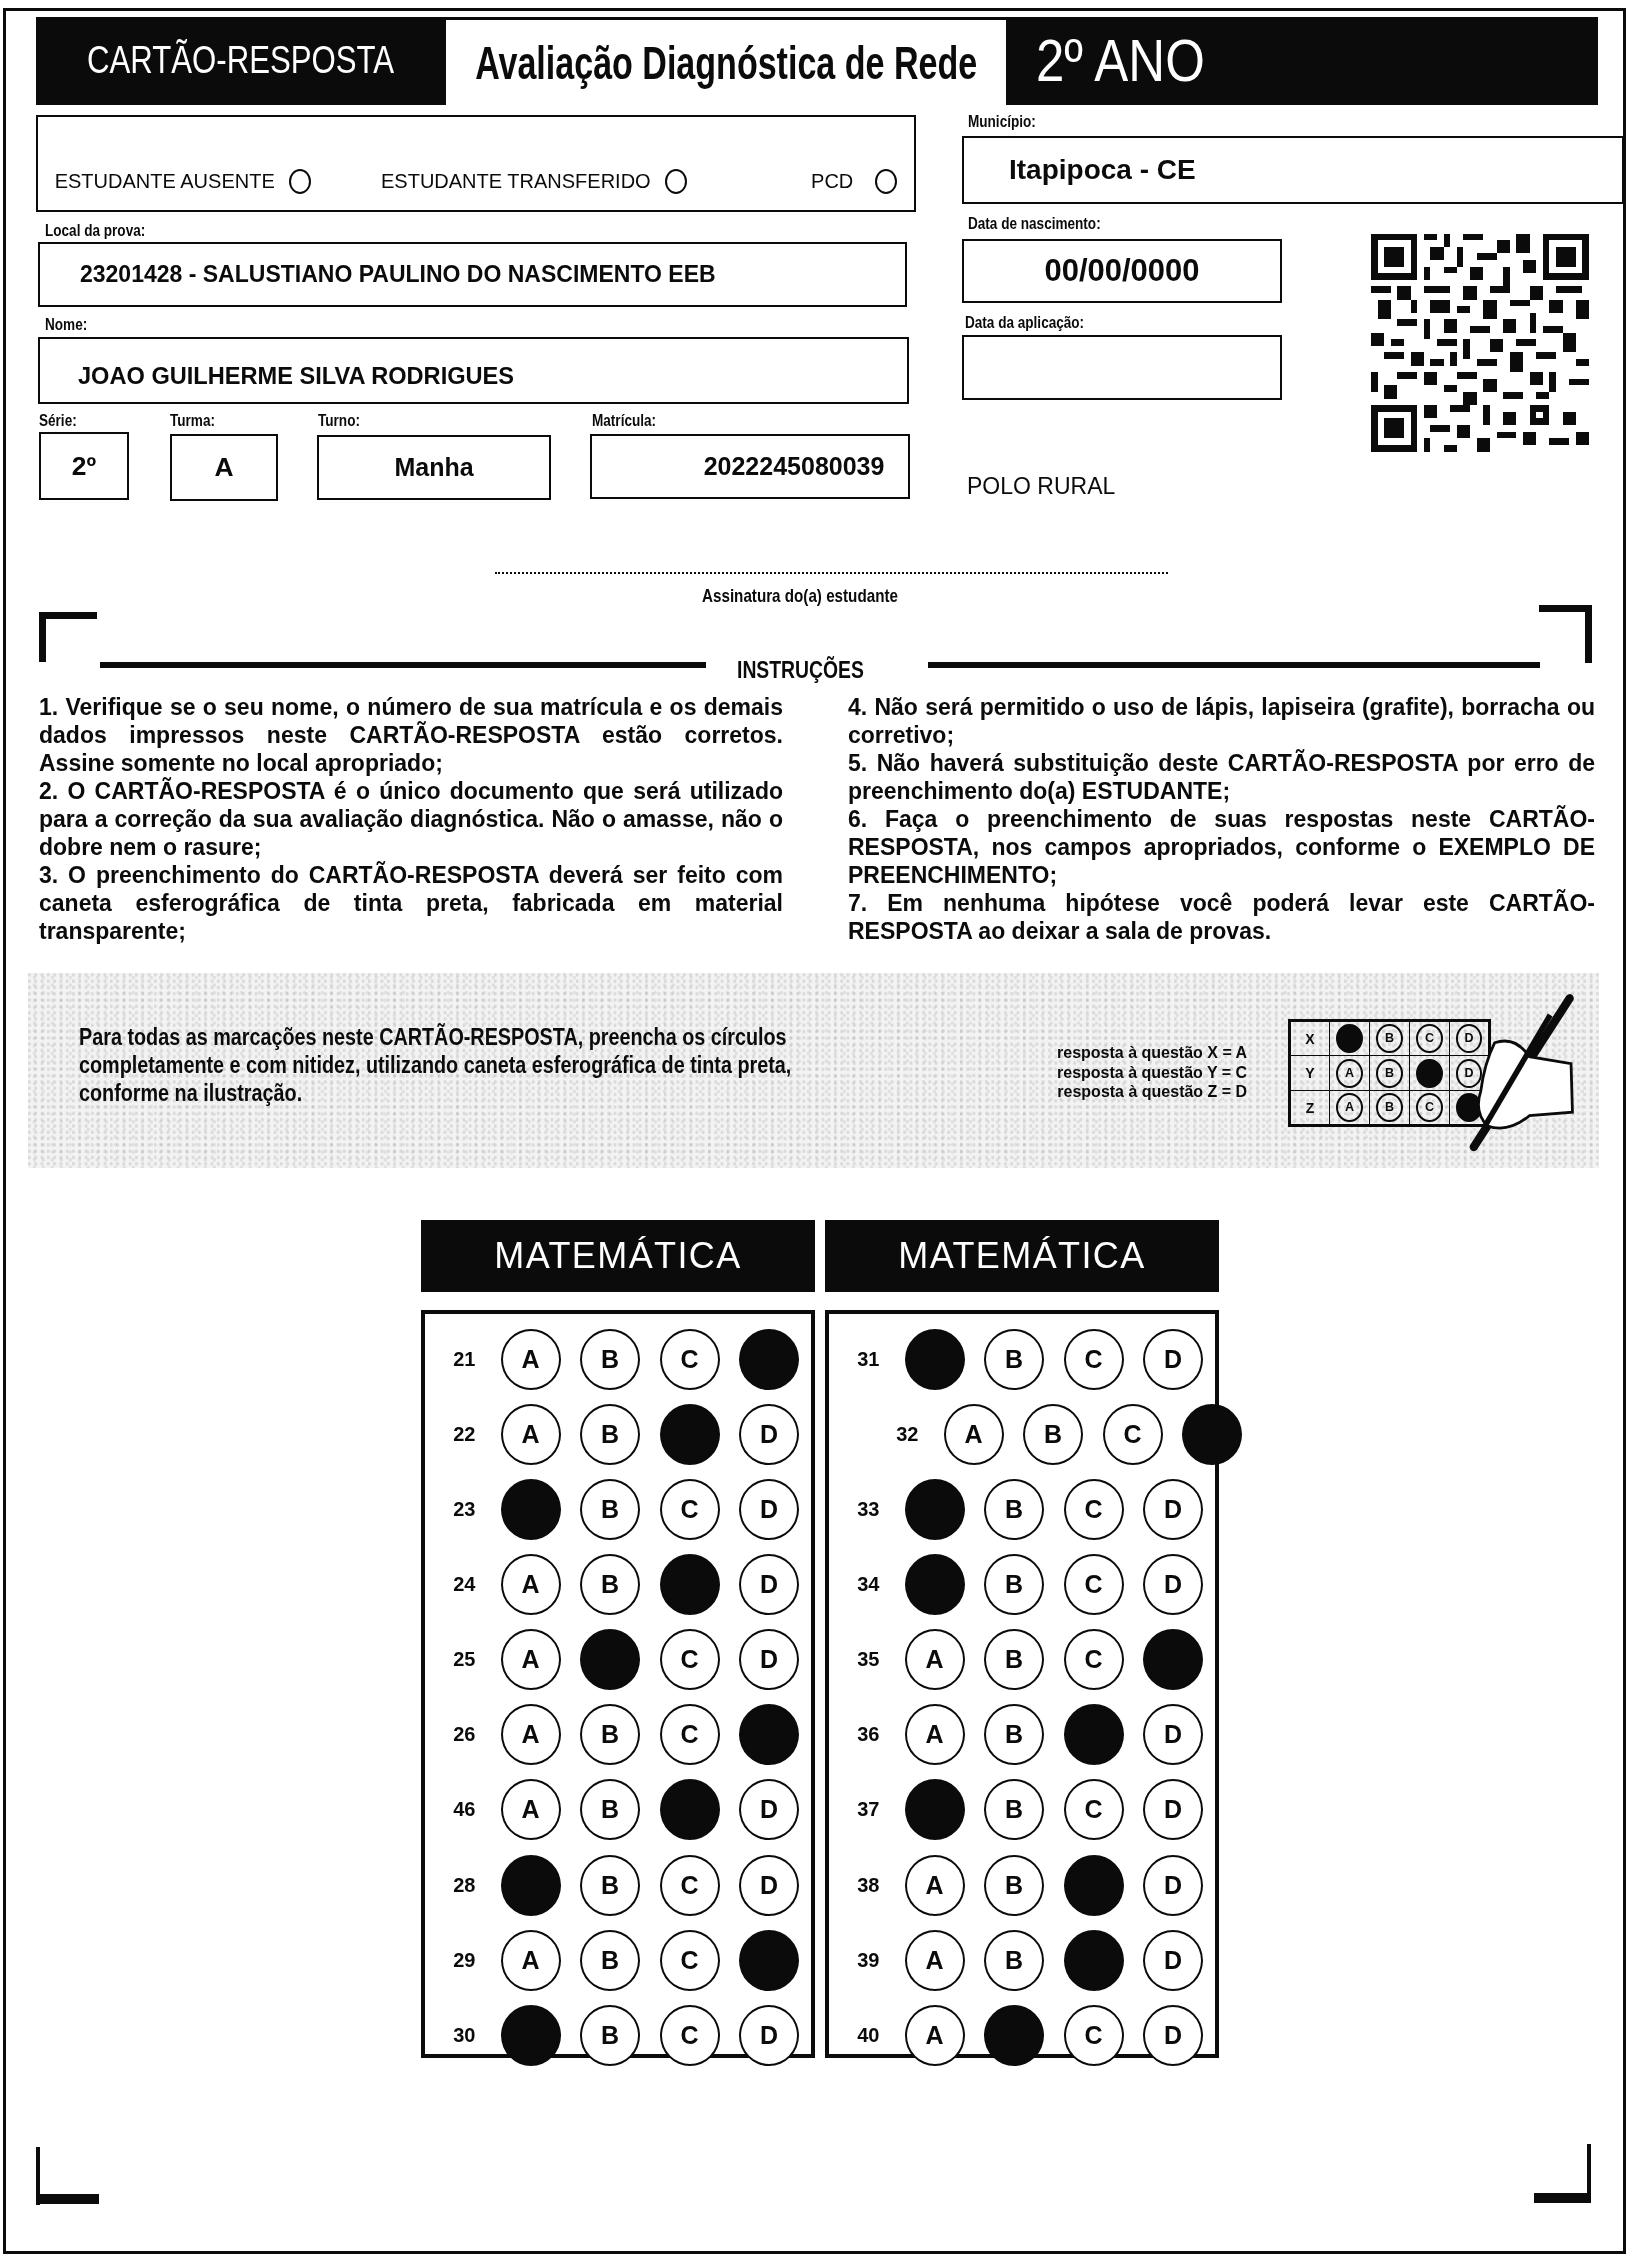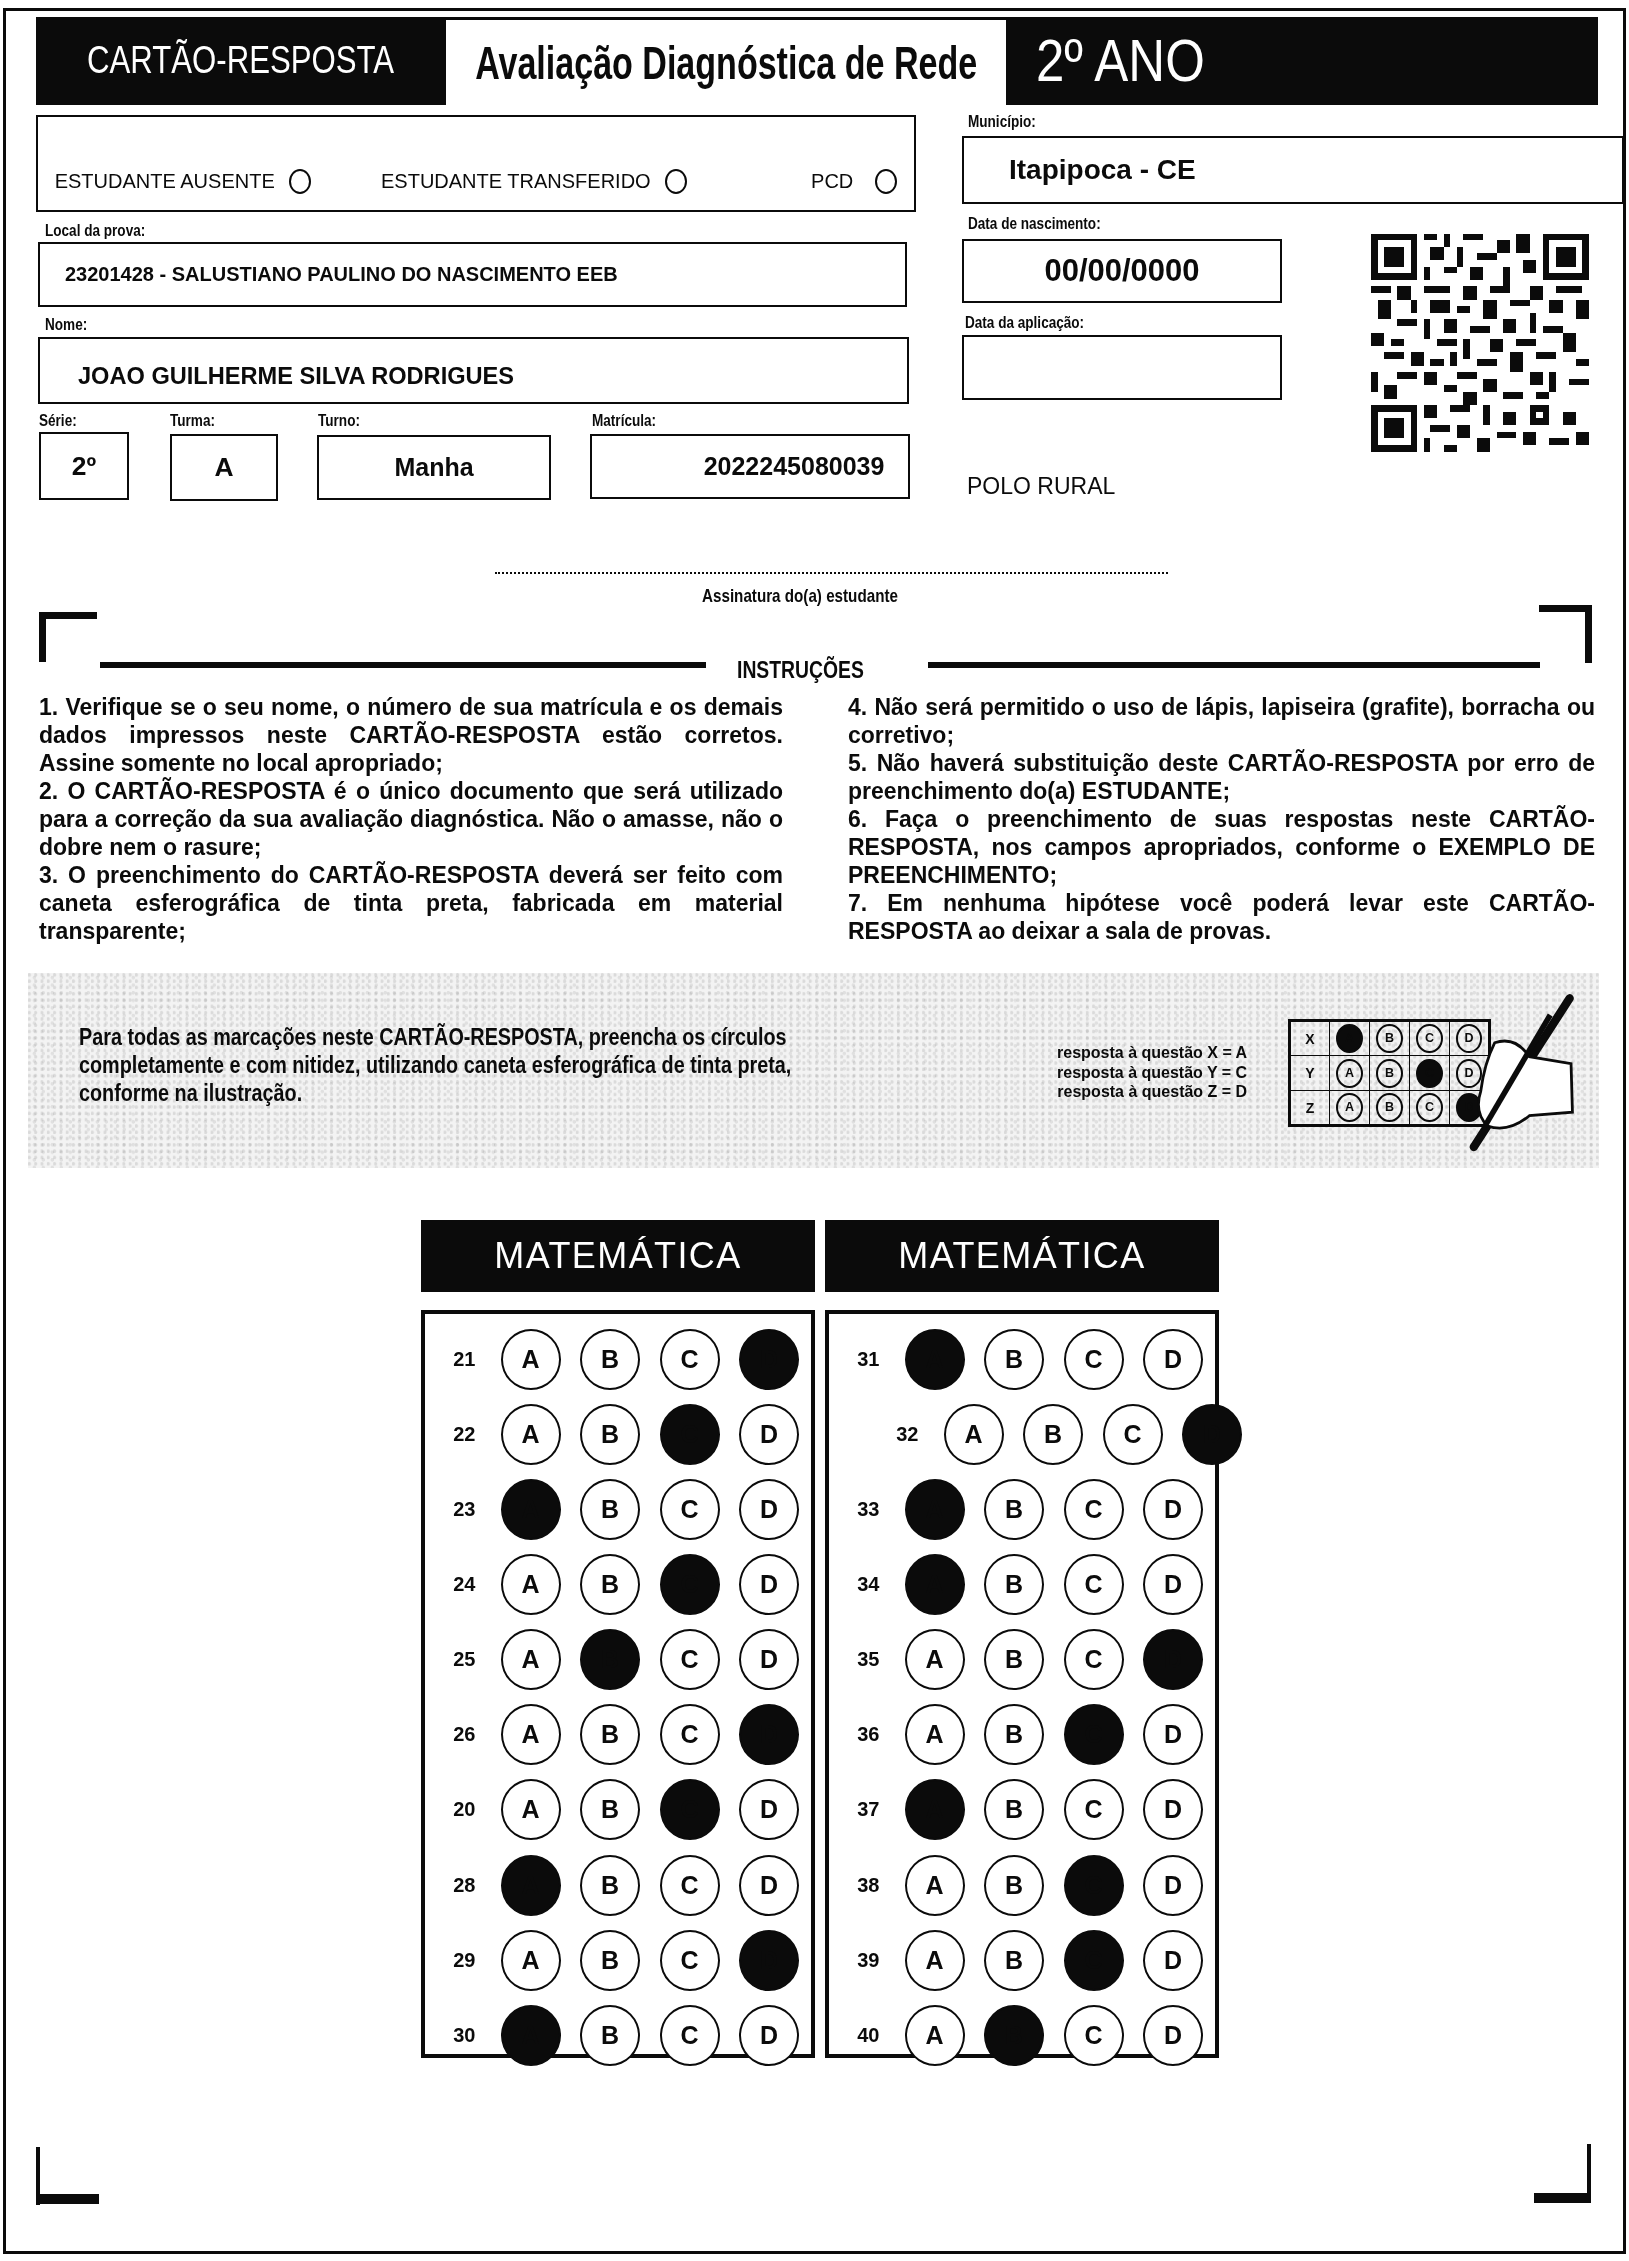--- a/index.html
+++ b/index.html
@@ -87,21 +87,21 @@
       <span class="circle-sm"></span>
     </div>
     <div class="apl-opt" style="margin-left:auto;gap:8px;">
       <span>PCD</span>
       <span class="circle-sm"></span>
     </div>
   </div>
 </div>
 
 <div class="lbl" style="left:45px; top:220px;">Local da prova:</div>
-<div class="field" style="left:38px; top:242px; width:869px; height:65px; font-size:20px; padding-left:25px;">
+<div class="field" style="left:38px; top:242px; width:869px; height:65px; font-size:23px; padding-left:40px;">
   <span>23201428 - SALUSTIANO PAULINO DO NASCIMENTO EEB</span>
 </div>
 
 <div class="lbl" style="left:45px; top:314px;">Nome:</div>
 <div class="field" style="left:38px; top:337px; width:871px; height:67px; font-size:23.6px; padding-left:38px; padding-top:12.5px;">
   <span>JOAO GUILHERME SILVA RODRIGUES</span>
 </div>
 
 <div class="lbl" style="left:39px; top:410px;">Série:</div>
 <div class="field" style="left:39px; top:432px; width:90px; height:68px; font-size:26.4px; justify-content:center;">
@@ -345,21 +345,21 @@
       <span class="bub">D</span>
     </div>
     <div class="ans-row" style="top: 389px;">
       <span class="qnum">26</span>
       <span class="bub">A</span>
       <span class="bub">B</span>
       <span class="bub">C</span>
       <span class="bub filled">D</span>
     </div>
     <div class="ans-row" style="top: 464px;">
-      <span class="qnum">20</span>
+      <span class="qnum">46</span>
       <span class="bub">A</span>
       <span class="bub">B</span>
       <span class="bub filled">C</span>
       <span class="bub">D</span>
     </div>
     <div class="ans-row" style="top: 540px;">
       <span class="qnum">28</span>
       <span class="bub filled">A</span>
       <span class="bub">B</span>
       <span class="bub">C</span>

